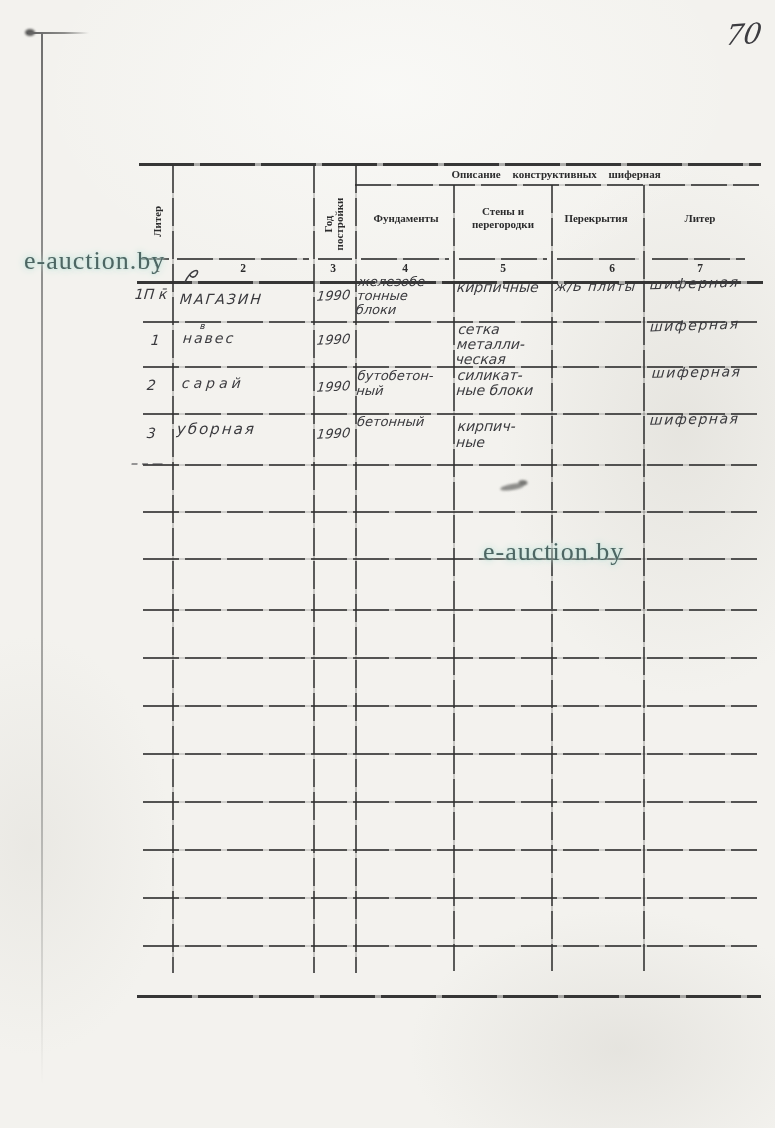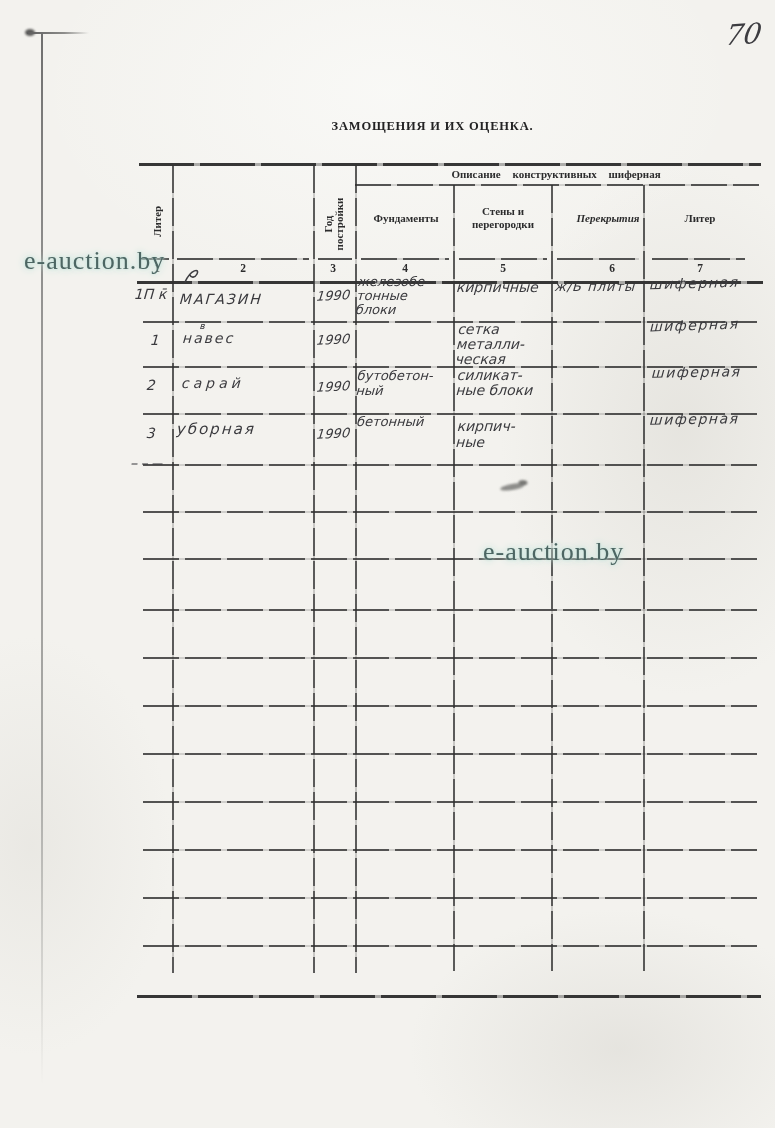--- a/index.html
+++ b/index.html
@@ -59,21 +59,20 @@
 
 <div class="page">
 
   <div class="edge-blob"></div>
   <div class="edge-h"></div>
   <div class="edge-v"></div>
 
   <div class="pageno">70</div>
 
   <div class="title">
-    <div class="t2">ЗАМОЩЕНИЯ И ИХ ОЦЕНКА.</div>
   </div>
 
   <div class="tbl">
 
     <div class="hline thick" style="left:-4px; top:0; width:622px;"></div>
     <div class="hline" style="left:212px; top:21px; width:404px;"></div>
 
     <div class="hline" style="left:-4px; top:95px; width:30px;"></div>
     <div class="hline" style="left:34px;  top:95px; width:132px;"></div>
     <div class="hline" style="left:175px; top:95px; width:34px;"></div>
@@ -107,21 +106,21 @@
     <div class="vline" style="left:408px; top:22px; height:786px;"></div>
     <div class="vline" style="left:500px; top:22px; height:786px;"></div>
 
     <div class="ph" style="left:212px; top:5px; width:402px; word-spacing:9px;">Описание конструктивных шиферная</div>
     <div class="ph rot" style="left:-16px; top:52px; width:60px;">Литер</div>
     <div class="ph rot" style="left:160px; top:50px; width:62px; line-height:11px;">Год
 постройки</div>
     <div class="ph" style="left:218px; top:49px; width:90px;">Фундаменты</div>
     <div class="ph" style="left:316px; top:42px; width:88px;">Стены и
 перегородки</div>
-    <div class="ph" style="left:424px; top:49px; width:82px;font-style:italic;">Перекрытия</div>
+    <div class="ph" style="left:412px; top:49px; width:82px;">Перекрытия</div>
     <div class="ph" style="left:507px; top:49px; width:100px;">Литер</div>
 
     <div class="num" style="left:2px;   top:99px;">1</div>
     <div class="num" style="left:88px;  top:99px;">2</div>
     <div class="num" style="left:178px; top:99px;">3</div>
     <div class="num" style="left:250px; top:99px;">4</div>
     <div class="num" style="left:348px; top:99px;">5</div>
     <div class="num" style="left:457px; top:99px;">6</div>
     <div class="num" style="left:545px; top:99px;">7</div>
 

